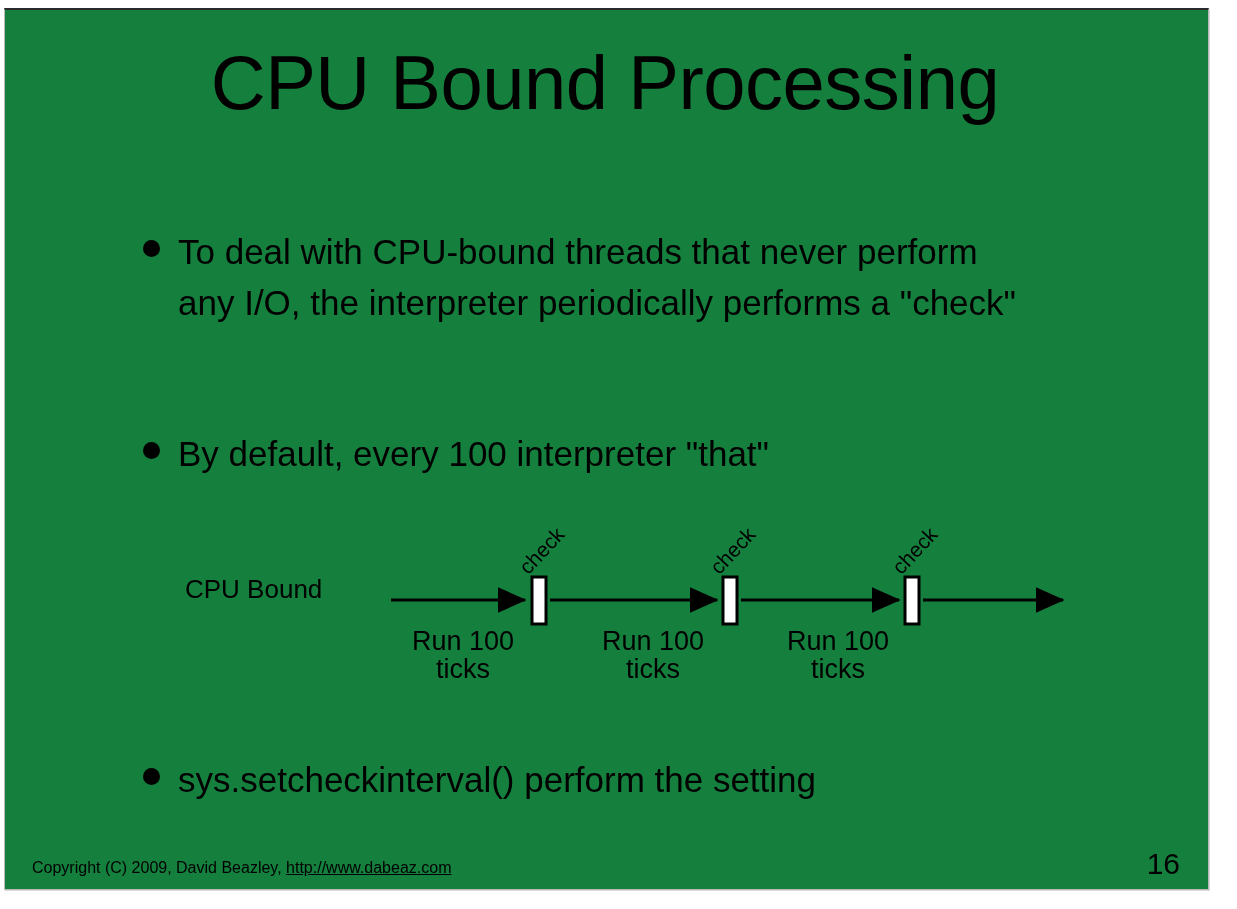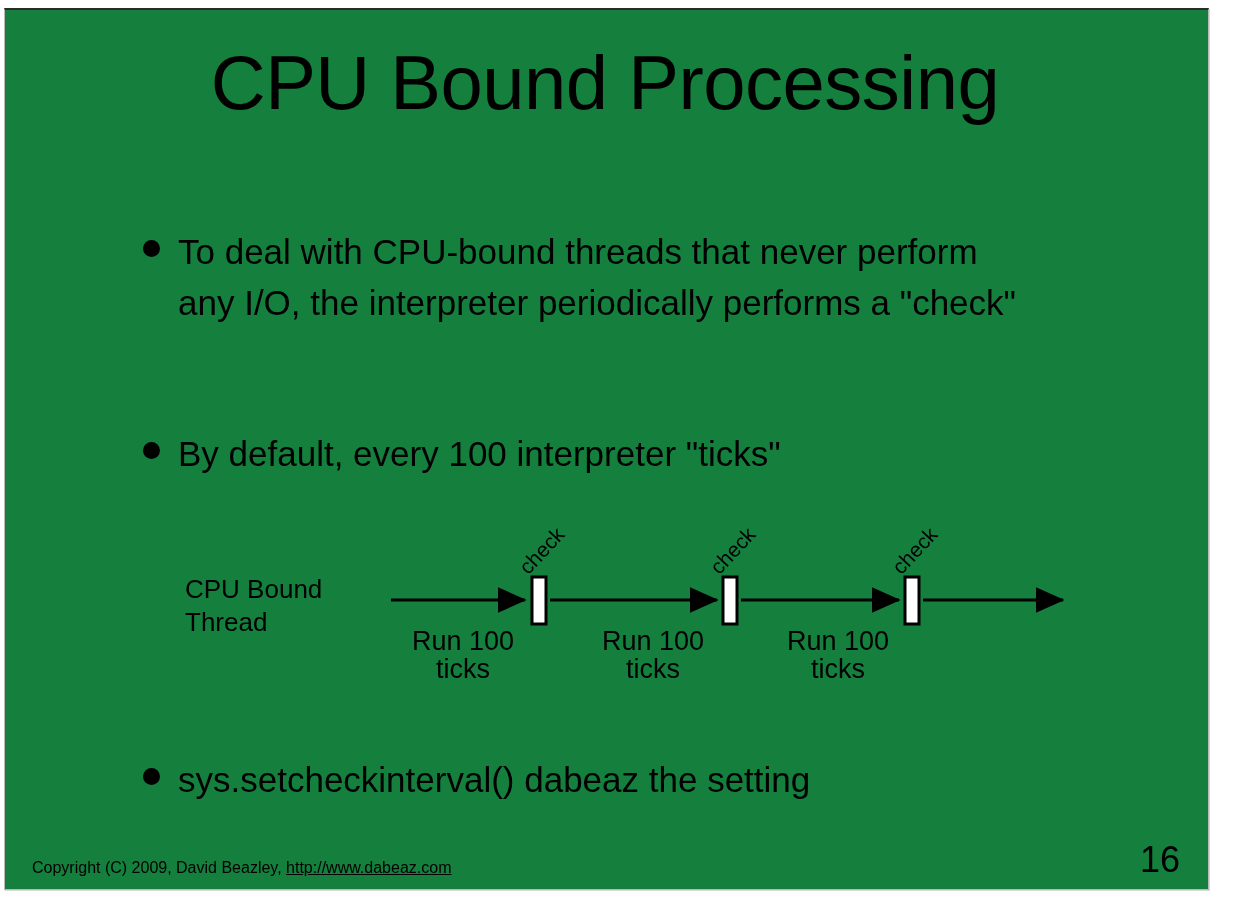--- a/index.html
+++ b/index.html
@@ -136,47 +136,46 @@
     white-space: nowrap;
   }
   .footer-link {
     text-decoration: underline;
     color: #000000;
   }
   .page-number {
     position: absolute;
     right: 28px;
     bottom: 8px;
-    font-size: 36px;
+    font-size: 30px;
     color: #000000;
   }
 </style>
 </head>
 <body>
 
 <div id="slide-root">
   <div class="slide-frame">
 
     <div class="slide-title">CPU Bound Processing</div>
 
     <div class="bullet-row" id="bullet-1">
       <div class="bullet-dot"></div>
       <div class="bullet-text">To deal with CPU-bound threads that never perform any I/O, the interpreter periodically performs a "check"</div>
     </div>
 
     <div class="bullet-row" id="bullet-2">
       <div class="bullet-dot"></div>
-      <div class="bullet-text">By default, every 100 interpreter "ticks"</div>
+      <div class="bullet-text">By default, every 100 interpreter "that"</div>
     </div>
 
     <div class="diagram">
 
       <div class="thread-label">
         <div>CPU Bound</div>
-        <div>Thread</div>
       </div>
 
       <svg class="timeline-svg" viewBox="0 0 900 190">
         <defs>
           <marker id="arrowhead" markerWidth="9" markerHeight="8" refX="8.5" refY="4" orient="auto" markerUnits="strokeWidth">
             <path d="M0,0 L9,4 L0,8 z" fill="#000000"></path>
           </marker>
         </defs>
 
         <line x1="206" y1="95" x2="340" y2="95" stroke="#000000" stroke-width="3.2" marker-end="url(#arrowhead)"></line>
@@ -207,21 +206,21 @@
         <div>ticks</div>
       </div>
       <div class="run-label" id="run-label-3">
         <div>Run 100</div>
         <div>ticks</div>
       </div>
     </div>
 
     <div class="bullet-row" id="bullet-3">
       <div class="bullet-dot"></div>
-      <div class="bullet-text">sys.setcheckinterval() dabeaz the setting</div>
+      <div class="bullet-text">sys.setcheckinterval() perform the setting</div>
     </div>
 
     <div class="footer-copyright">
       <span>Copyright (C) 2009,  David Beazley,</span>
       <span class="footer-link">http://www.dabeaz.com</span>
     </div>
 
     <div class="page-number">16</div>
 
   </div>

